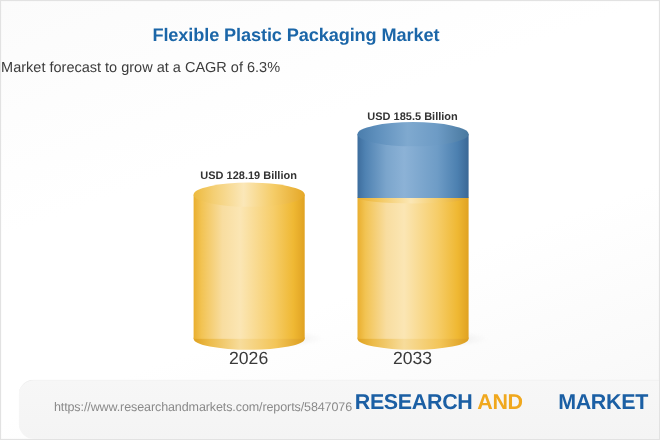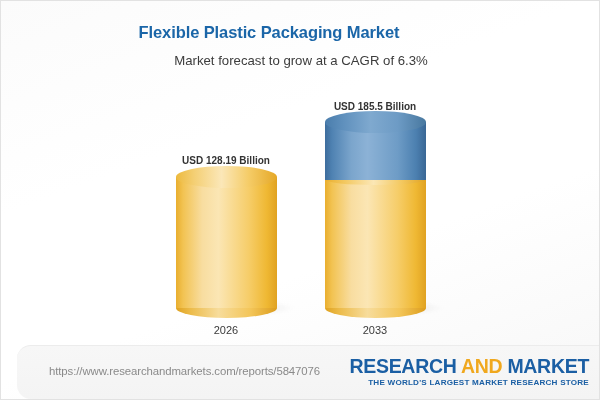--- a/index.html
+++ b/index.html
@@ -30,21 +30,20 @@
     font-size: 16.5px;
     font-weight: bold;
     color: #1b66a8;
     letter-spacing: -0.1px;
   }
   .chart-subtitle {
     position: absolute;
     top: 52px;
     left: 0;
     width: 600px;
-    text-align: center;
     font-size: 13.2px;
     color: #3c3c3c;
   }
 
   
   .plot {
     position: absolute;
     left: 0;
     top: 0;
     width: 600px;
@@ -71,21 +70,21 @@
   }
   .g0 .value-label { bottom: 180px; }
   .g1 .value-label { bottom: 234px; }
 
   .cat-label {
     position: absolute;
     left: 0;
     width: 140px;
     bottom: 10px;
     text-align: center;
-    font-size: 11px;
+    font-size: 16px;
     color: #3a3a3a;
     font-weight: normal;
   }
 
   
   .cyl {
     position: absolute;
     left: 20px;
     width: 101px;
   }
@@ -193,21 +192,21 @@
     top: 10px;
     text-align: right;
   }
   .logo-main {
     font-size: 19.5px;
     font-weight: bold;
     letter-spacing: -0.3px;
     line-height: 1.05;
     white-space: nowrap;
   }
-  .logo-blue  { color: #1b5fa4; }
+  .logo-blue  { color: #1b5fa4; margin-left: 27px; }
   .logo-gold  { color: #f0a81e; }
   .logo-tag {
     font-size: 8.1px;
     font-weight: bold;
     color: #1b5fa4;
     letter-spacing: 0.22px;
     margin-top: 2px;
     white-space: nowrap;
   }
 </style>
@@ -250,17 +249,16 @@
 
       <div class="cat-label">2033</div>
     </div>
 
   </div>
 
   <div class="footer">
     <div class="footer-url">https://www.researchandmarkets.com/reports/5847076</div>
     <div class="logo">
       <div class="logo-main"><span class="logo-blue">RESEARCH</span> <span class="logo-gold">AND</span> <span class="logo-blue">MARKET</span></div>
-      <div class="logo-tag">THE WORLD'S LARGEST MARKET RESEARCH STORE</div>
     </div>
   </div>
 
 </div>
 
 </body></html>

